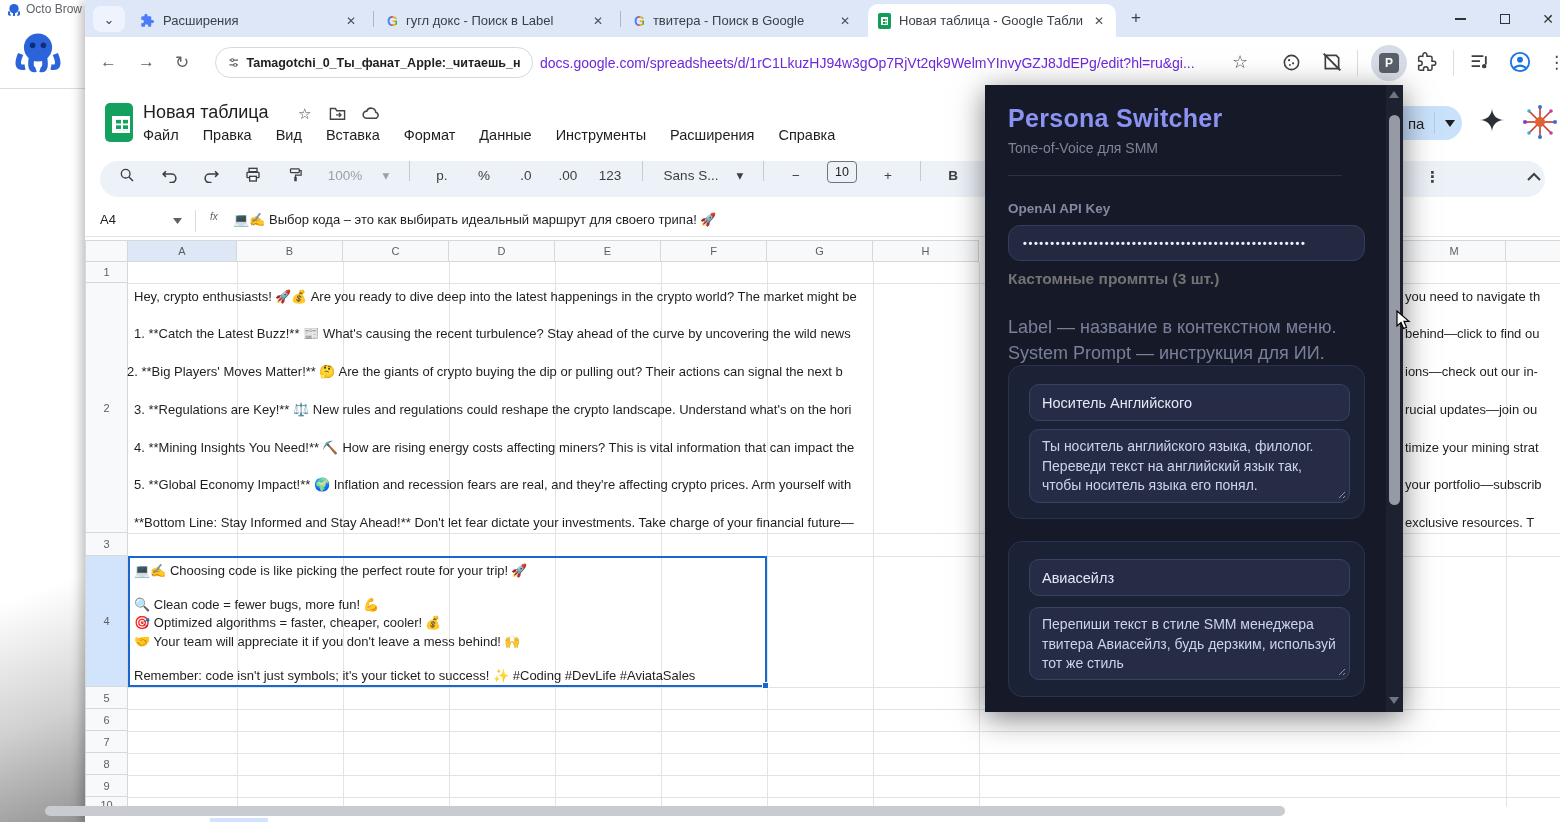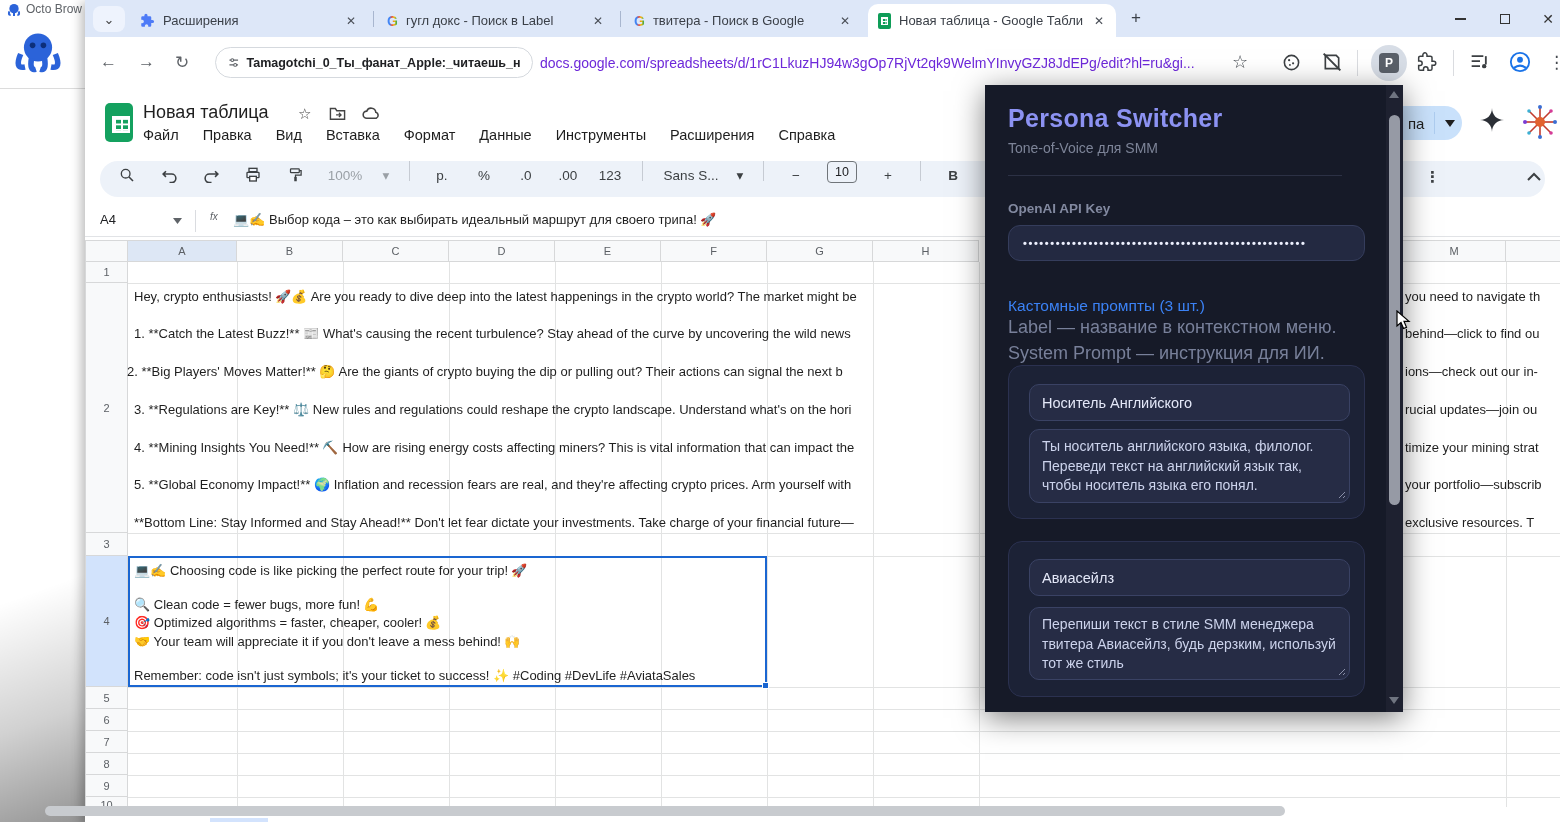--- a/index.html
+++ b/index.html
@@ -81,21 +81,21 @@
   
   .popup{position:absolute;left:985px;top:85px;width:418px;height:627px;background:#161a28;
     box-shadow:0 6px 28px rgba(0,0,0,.5);z-index:50;color:#e8eaf2}
   .ptitle{position:absolute;left:23px;top:19px;font-size:25px;font-weight:700;color:#8c92f2;letter-spacing:.3px}
   .psub{position:absolute;left:23px;top:55px;font-size:14px;color:#7d8498}
   .pdiv{position:absolute;left:23px;top:90px;width:334px;height:1px;background:#2c3145}
   .plabel{position:absolute;left:23px;top:116px;font-size:13.5px;font-weight:700;color:#8289a0}
   .apikey{position:absolute;left:23px;top:140px;width:357px;height:36px;background:#232941;border:1px solid #353d5c;
     border-radius:12px;display:flex;align-items:center;padding:0 14px;overflow:hidden}
   .dots{font-size:11px;letter-spacing:1.6px;color:#eef1ff;font-weight:700}
-  .phead{position:absolute;left:23px;top:212px;font-size:15.5px;font-weight:400;color:#3b82f6}
+  .phead{position:absolute;left:23px;top:185px;font-size:15.5px;font-weight:700;color:#737373}
   .pdesc{position:absolute;left:23px;top:229px;width:345px;font-size:18px;line-height:1.45;color:#78809a}
   .card{position:absolute;left:23px;width:357px;background:#1c2236;border:1px solid #2b3150;border-radius:14px}
   .cinput{position:absolute;left:20px;width:321px;height:37px;background:#262c45;border:1px solid #3a4264;
     border-radius:10px;display:flex;align-items:center;padding:0 12px;font-size:14.5px;color:#e4e8f8}
   .ctext{position:absolute;left:20px;width:321px;background:#262c45;border:1px solid #3a4264;border-radius:10px;
     padding:7px 12px;font-size:14px;line-height:1.4;color:#ccd3ec}
   .resize{position:absolute;right:4px;bottom:4px;width:9px;height:9px;
     background:repeating-linear-gradient(135deg,transparent 0 2px,#8a90a8 2px 3px);
     clip-path:polygon(100% 0,100% 100%,0 100%)}
   .pscroll-track{position:absolute;left:401px;top:0;width:17px;height:627px;background:#1e2130}

